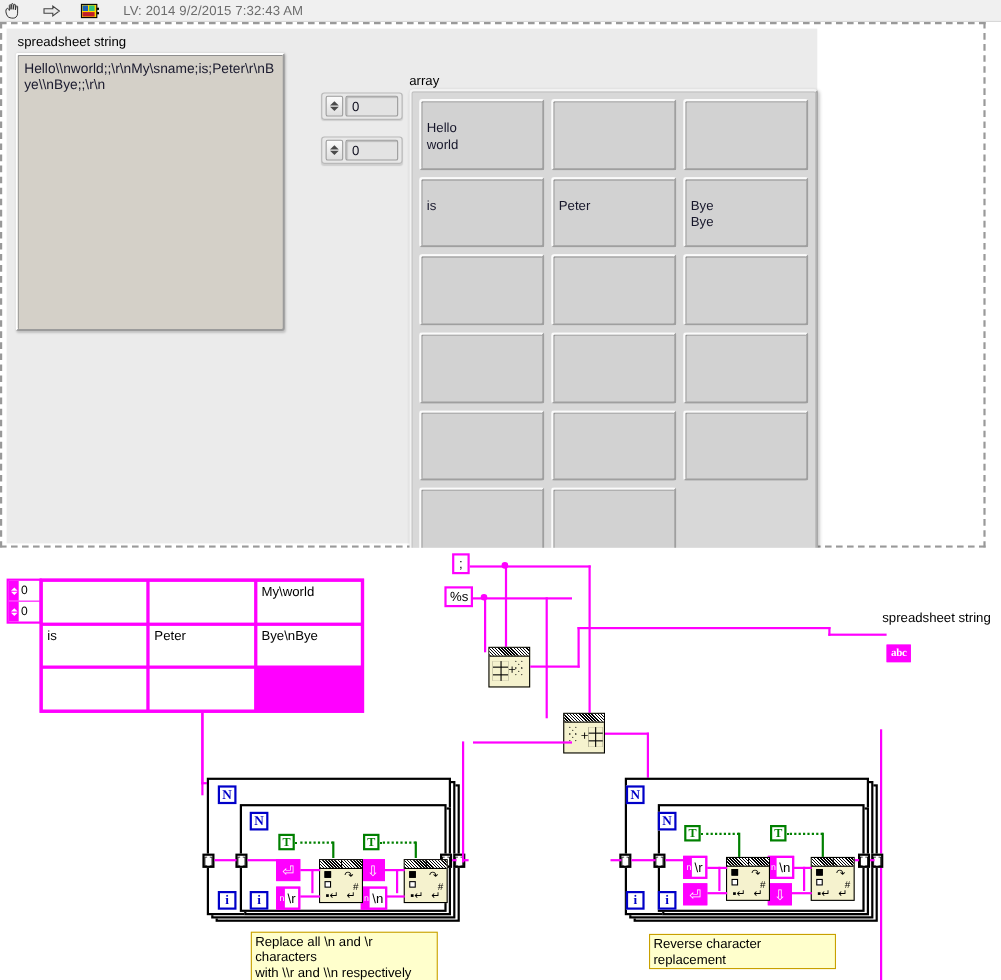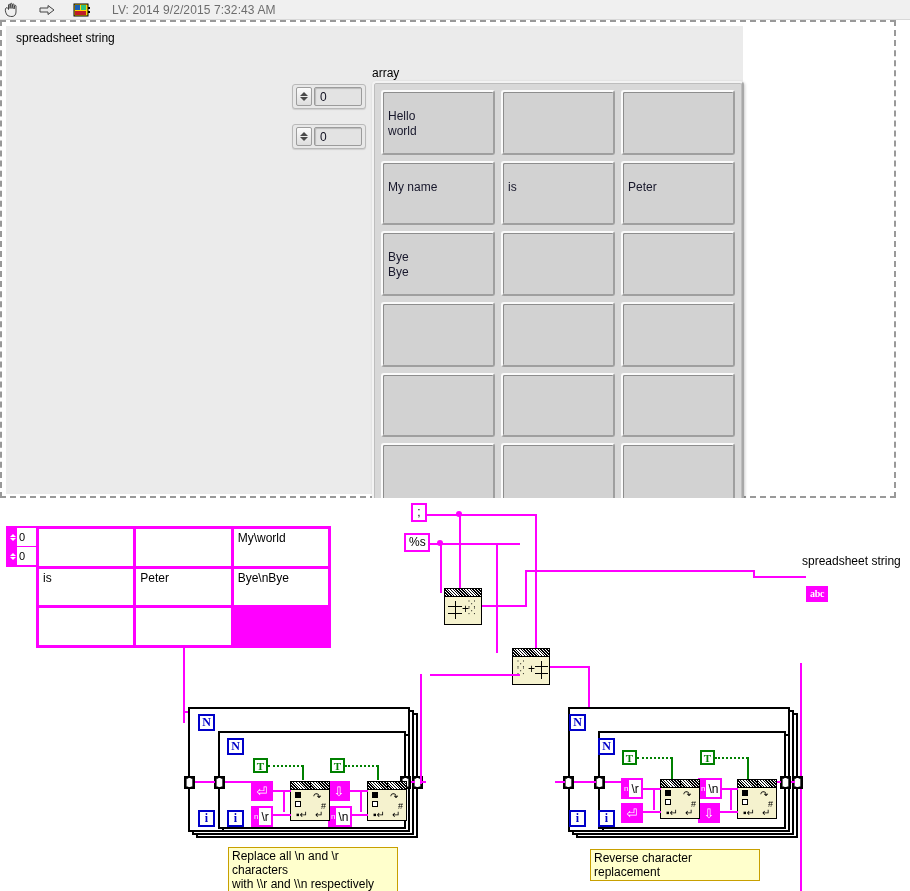--- a/index.html
+++ b/index.html
@@ -353,20 +353,21 @@
       <rect x="15" y="9" width="2" height="2" fill="#000"></rect>
     </svg>
   </span>
   <span id="lv-label">LV: 2014 9/2/2015 7:32:43 AM</span>
 </div>
 
 <div id="front-panel">
   <div id="fp-inner">
 
     <div id="ss-label" class="lbl">spreadsheet string</div>
+    <div id="ss-box">Hello\\nworld;;\r\nMy\sname;is;Peter\r\nBye\\nBye;;\r\n</div>
 
     <div class="num-ctrl" id="num1">
       <div class="num-incdec">
         <span class="arrow-up"></span>
         <span class="arrow-dn"></span>
       </div>
       <div class="num-field">0</div>
     </div>
 
     <div class="num-ctrl" id="num2">
@@ -377,21 +378,20 @@
       <div class="num-field">0</div>
     </div>
 
     <div id="array-label" class="lbl">array</div>
     <div id="array-frame">
       <div id="array-grid">
           <div class="cell">Hello
 world</div>
           <div class="cell"></div>
           <div class="cell"></div>
-          <div class="cell">My name</div>
           <div class="cell">is</div>
           <div class="cell">Peter</div>
           <div class="cell">Bye
 Bye</div>
           <div class="cell"></div>
           <div class="cell"></div>
           <div class="cell"></div>
           <div class="cell"></div>
           <div class="cell"></div>
           <div class="cell"></div>

